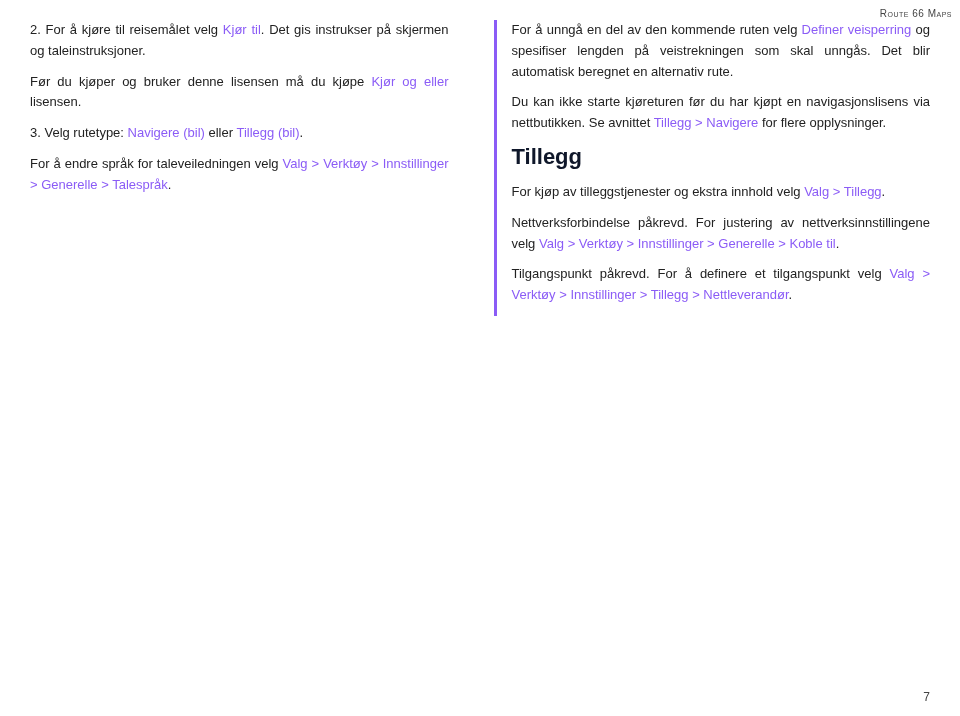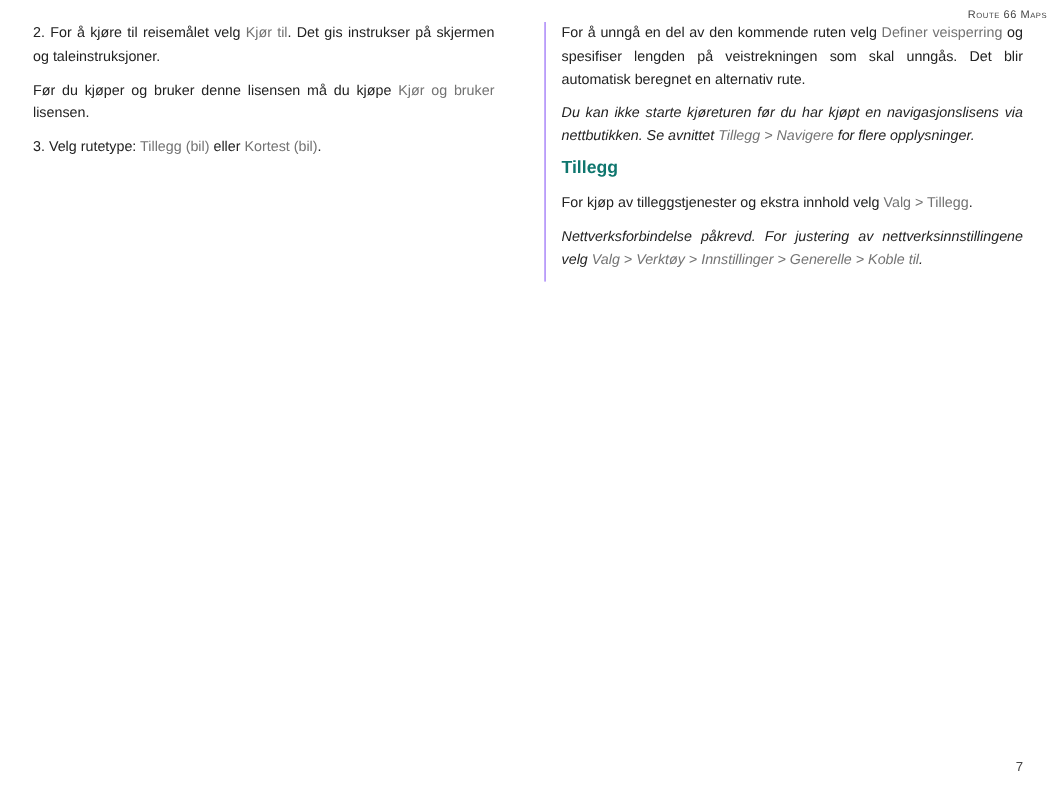--- a/index.html
+++ b/index.html
@@ -37,44 +37,43 @@
     }
 
     .left-column {
       flex: 1;
       padding-right: 15px;
     }
 
     .right-column {
       flex: 1;
       padding-left: 15px;
-      border-left: 1px solid #8b5cf6;
+      border-left: 3px solid #8b5cf6;
     }
 
     p {
       margin-bottom: 10px;
       line-height: 1.6;
       text-align: justify;
     }
 
     .link-blue {
-      color: #737373;
+      color: #8b5cf6;
       text-decoration: none;
     }
 
     .section-heading {
-      font-size: 16px;
+      font-size: 22px;
       font-weight: bold;
       margin-bottom: 12px;
       margin-top: 8px;
-      color: #0f766e;
+      color: #0f172a;
     }
 
     .italic-block {
-      font-style: italic;
       line-height: 1.6;
       text-align: justify;
       margin-bottom: 10px;
     }
 
     .page-number {
       position: absolute;
       bottom: 12px;
       right: 30px;
       font-size: 12px;
@@ -86,28 +85,30 @@
 
 <div class="header">
   <span>Route 66 Maps</span>
 </div>
 
 <div class="page-container">
 
   <div class="left-column">
 
   <p><span>2. For å kjøre til reisemålet velg </span><a href="#" class="link-blue">Kjør til</a><span>. Det gis instrukser på skjermen og taleinstruksjoner.</span></p>
-      <p><span>Før du kjøper og bruker denne lisensen må du kjøpe </span><a href="#" class="link-blue">Kjør og bruker</a><span> lisensen.</span></p>
-      <p><span>3. Velg rutetype: </span><a href="#" class="link-blue">Tillegg (bil)</a><span> eller </span><a href="#" class="link-blue">Kortest (bil)</a><span>.</span></p>
+      <p><span>Før du kjøper og bruker denne lisensen må du kjøpe </span><a href="#" class="link-blue">Kjør og eller</a><span> lisensen.</span></p>
+      <p><span>3. Velg rutetype: </span><a href="#" class="link-blue">Navigere (bil)</a><span> eller </span><a href="#" class="link-blue">Tillegg (bil)</a><span>.</span></p>
+      <p><span>For å endre språk for taleveiledningen velg </span><a href="#" class="link-blue">Valg &gt; Verktøy &gt; Innstillinger &gt; Generelle &gt; Talespråk</a><span>.</span></p>
     </div>
 
   <div class="right-column">
 
   <p><span>For å unngå en del av den kommende ruten velg </span><a href="#" class="link-blue">Definer veisperring</a><span> og spesifiser lengden på veistrekningen som skal unngås. Det blir automatisk beregnet en alternativ rute.</span></p>
       <p class="italic-block"><span>Du kan ikke starte kjøreturen før du har kjøpt en navigasjonslisens via nettbutikken. Se avnittet </span><a href="#" class="link-blue">Tillegg &gt; Navigere</a><span> for flere opplysninger.</span></p>
       <div class="section-heading">Tillegg</div>
       <p><span>For kjøp av tilleggstjenester og ekstra innhold velg </span><a href="#" class="link-blue">Valg &gt; Tillegg</a><span>.</span></p>
       <p class="italic-block"><span>Nettverksforbindelse påkrevd. For justering av nettverksinnstillingene velg </span><a href="#" class="link-blue">Valg &gt; Verktøy &gt; Innstillinger &gt; Generelle &gt; Koble til</a><span>.</span></p>
+      <p class="italic-block"><span>Tilgangspunkt påkrevd. For å definere et tilgangspunkt velg </span><a href="#" class="link-blue">Valg &gt; Verktøy &gt; Innstillinger &gt; Tillegg &gt; Nettleverandør</a><span>.</span></p>
     </div>
 
 </div>
 
 <div class="page-number">7</div>
 
 </body></html>

